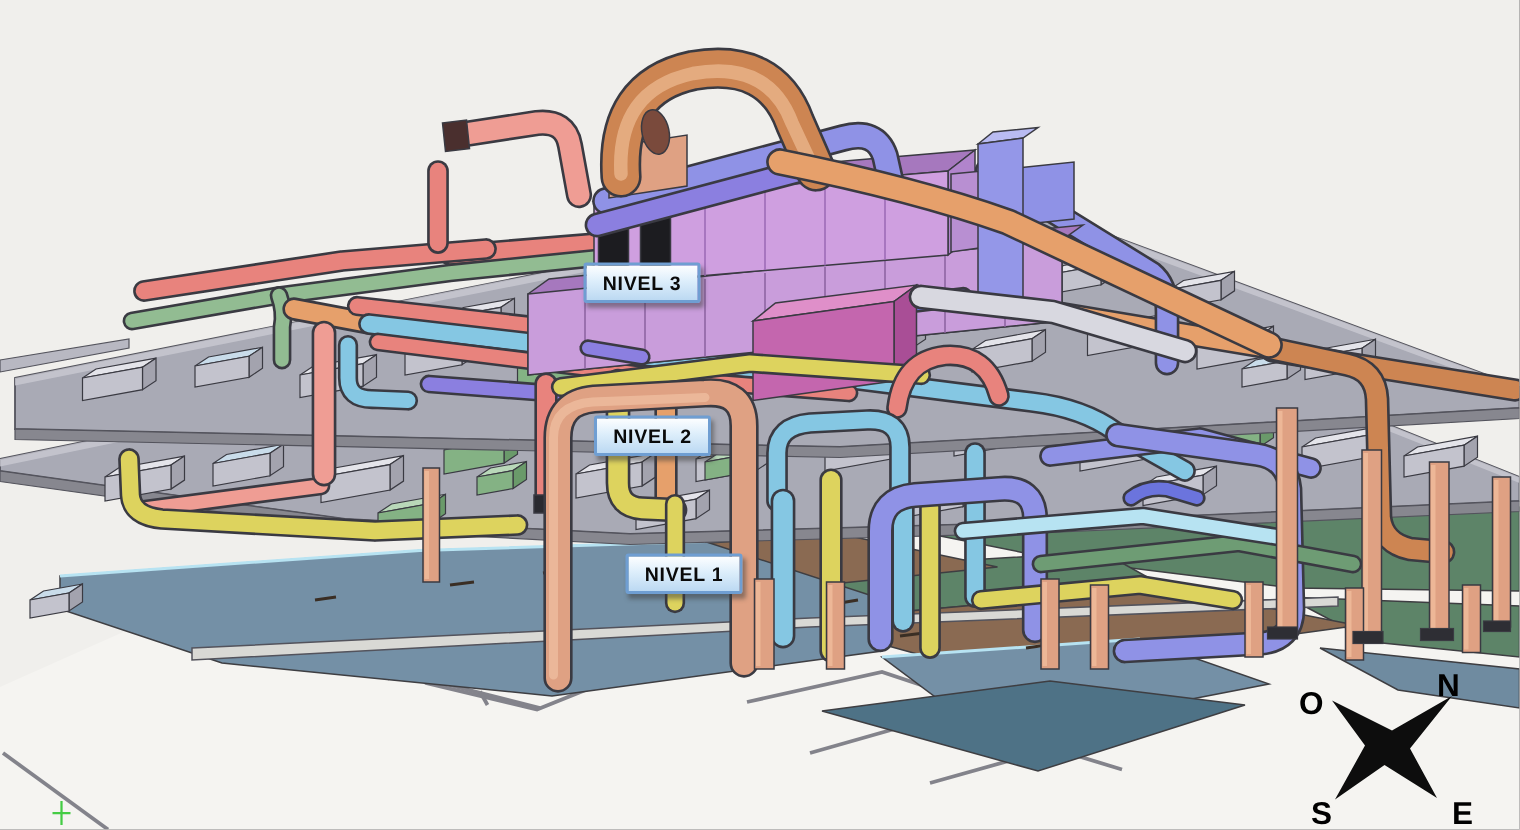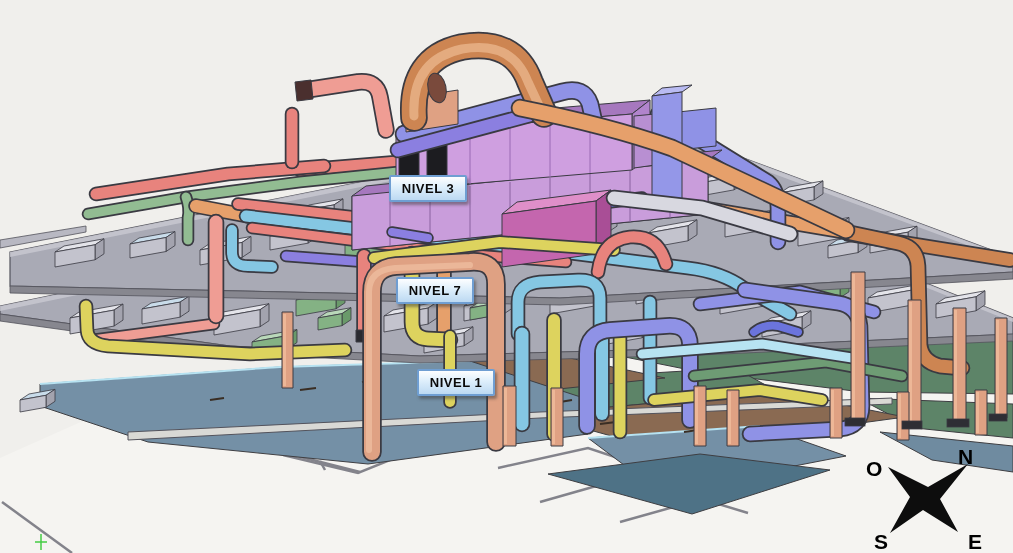--- a/index.html
+++ b/index.html
@@ -381,18 +381,18 @@
     <text class="compass-text" x="958" y="464">N</text>
     <text class="compass-text" x="874" y="549">S</text>
     <text class="compass-text" x="968" y="549">E</text>
   </g>
 </svg>
 
   <div class="lvl-btn" style="left:389px;top:175px;">
     <span>NIVEL 3</span>
   </div>
   <div class="lvl-btn" style="left:396px;top:277px;">
-    <span>NIVEL 7</span>
+    <span>NIVEL 2</span>
   </div>
   <div class="lvl-btn" style="left:417px;top:369px;">
     <span>NIVEL 1</span>
   </div>
 </div>
 
 </body></html>

